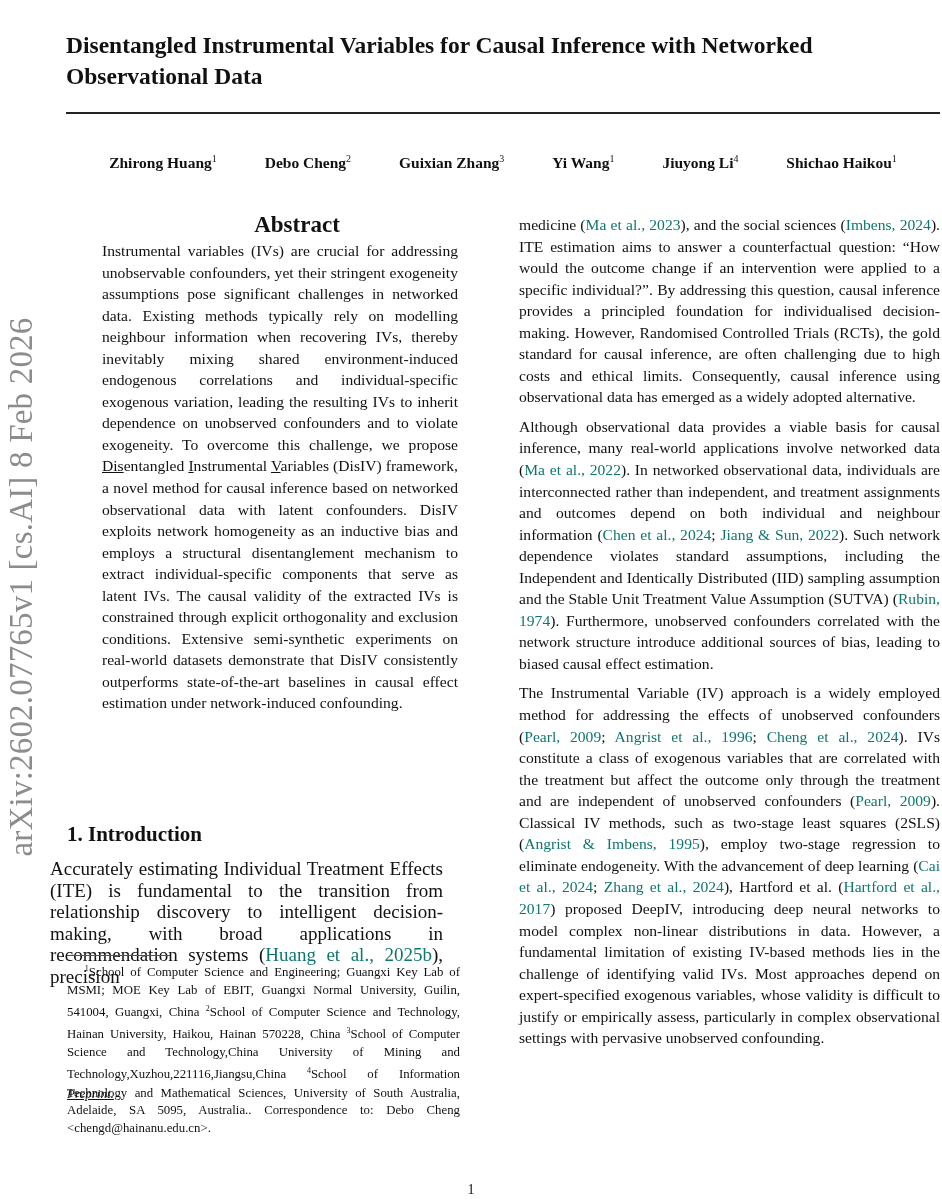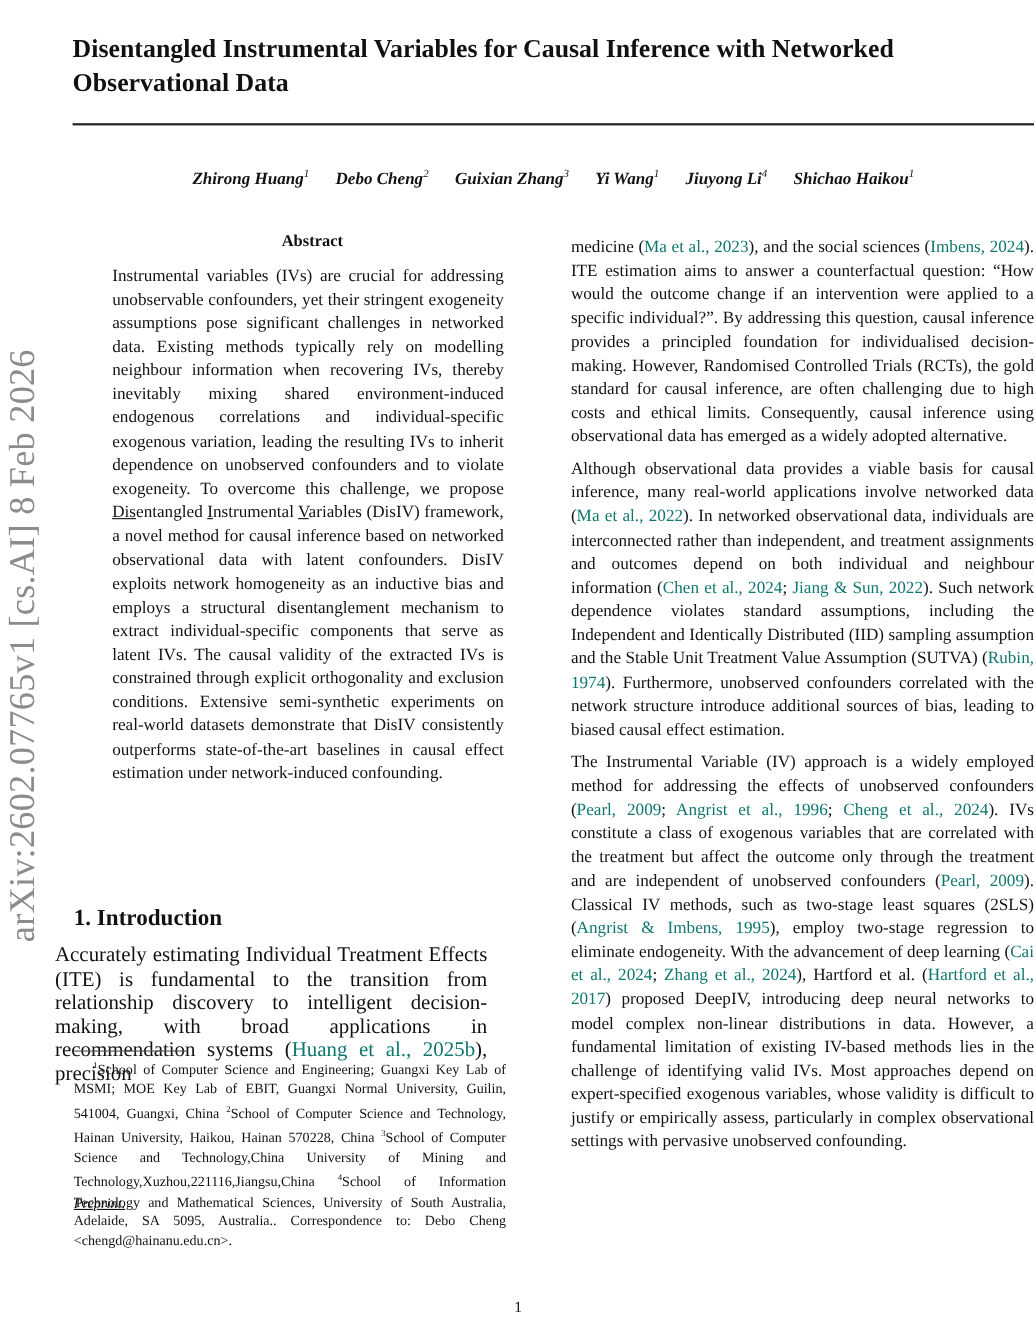--- a/index.html
+++ b/index.html
@@ -7,24 +7,24 @@
          font-family:"Liberation Serif", "DejaVu Serif", serif; color:#111; }
   .arxiv { position:absolute; left:-300px; top:565px; width:650px; height:44px;
            transform:rotate(-90deg); transform-origin:center center;
            font-size:33px; color:#8c8c8c; white-space:nowrap; text-align:center;
            letter-spacing:0.2px; }
   .title { position:absolute; left:66px; top:30px; width:874px; 
            font-weight:bold; font-size:23.5px; line-height:31px; }
   .rule { position:absolute; left:66px; top:112px; width:874px; height:2px; background:#222; }
   .authors { position:absolute; left:66px; top:153px; width:874px; text-align:center;
              font-weight:bold; font-size:15.5px; }
-  .authors span.a { margin:0 10px;font-style:italic; }
+  .authors span.a { margin:0 22px; }
   .authors sup { font-weight:normal; font-size:10px; vertical-align:6px; }
-  .abs-head { position:absolute; left:101px; top:212px; width:366px; text-align:center;
-              font-weight:bold; font-size:15px; }
+  .abs-head { position:absolute; left:114px; top:212px; width:366px; text-align:center;
+              font-weight:bold; font-size:23px; }
   .abs-body { position:absolute; left:102px; top:240px; width:356px;
               font-size:15.6px; line-height:21.55px; text-align:justify; }
   .u { text-decoration:underline; }
   .sec-head { position:absolute; left:67px; top:822px; font-weight:bold; font-size:21px; }
   .intro-l { position:absolute; left:50px; top:858px; width:393px;
              font-size:19px; line-height:21.55px; text-align:justify; }
   .fn-rule { position:absolute; left:67px; top:955px; width:103px; height:1px; background:#555; }
   .footnote { position:absolute; left:67px; top:960px; width:393px;
               font-size:12.8px; line-height:17.9px; text-align:justify; }
   .footnote sup { font-size:8px; }

